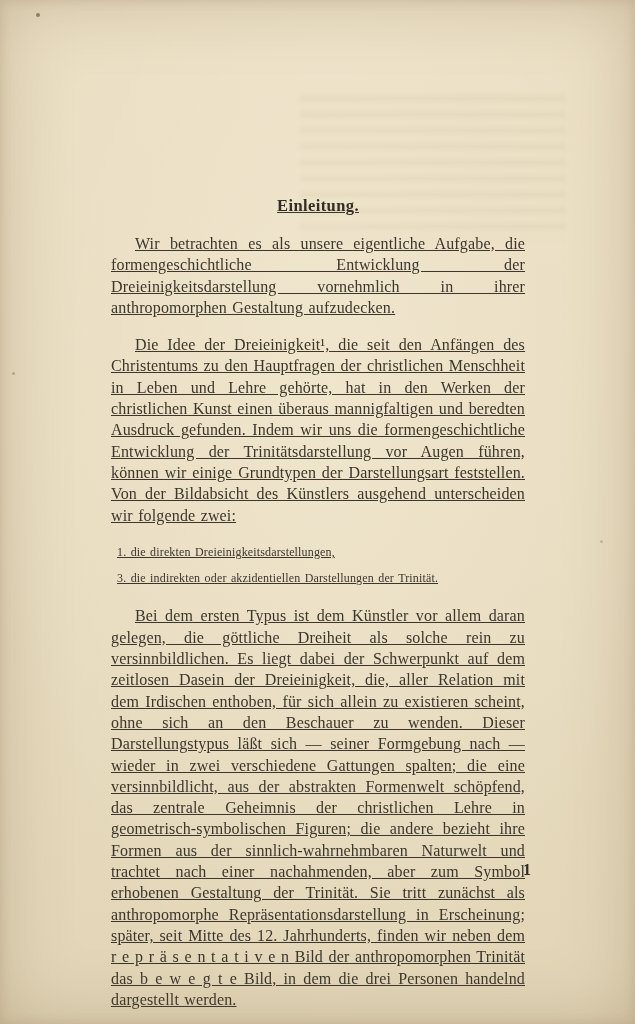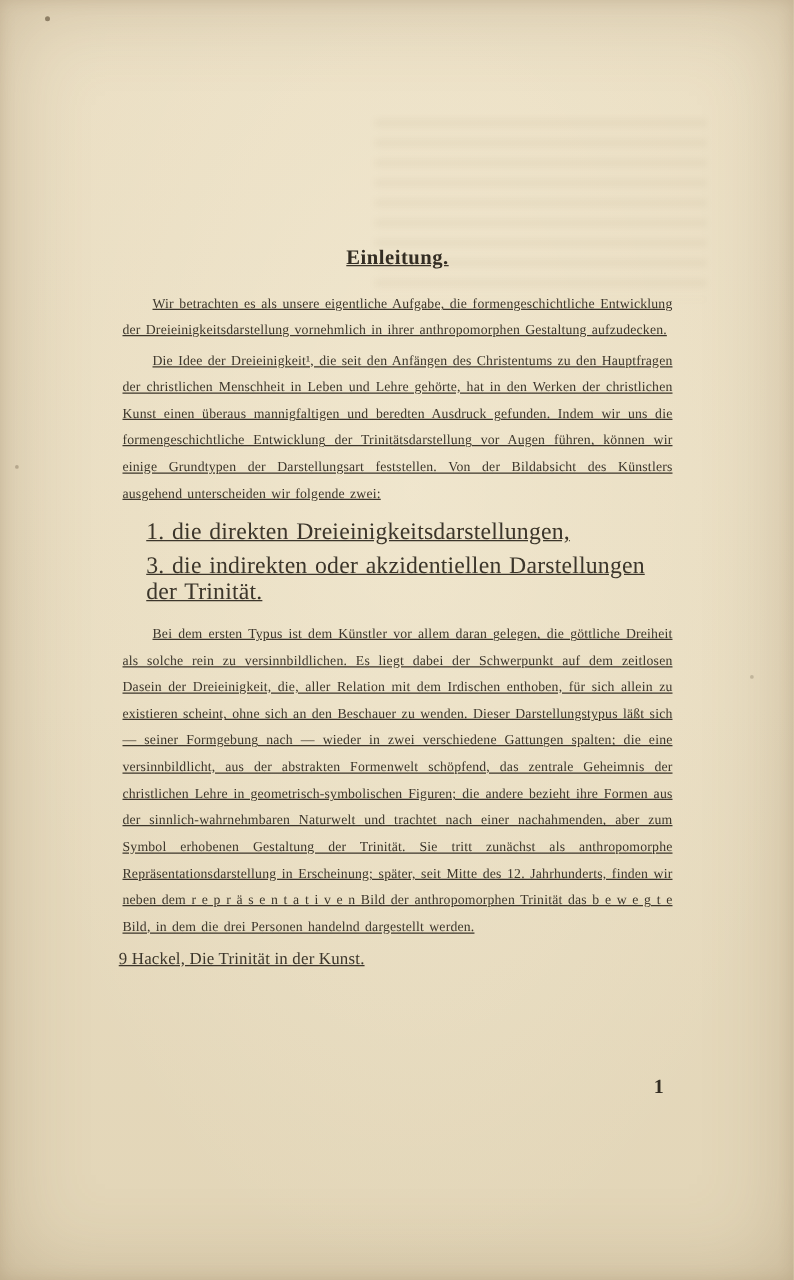--- a/index.html
+++ b/index.html
@@ -62,32 +62,32 @@
   }
   .title {
     margin: 0 0 17px 0;
     text-align: center;
     font-size: 16.5px;
     font-weight: bold;
     letter-spacing: 0.4px;
     color: #332d23;
   }
   .para {
-    margin: 3px;
-    font-size: 11px;
+    margin: 16px;
+    font-size: 16px;
     line-height: 21.3px;
     text-align: justify;
     text-indent: 24px;
     letter-spacing: 0.15px;
     word-spacing: 1.2px;
   }
   .list {
     margin: 9px 15px 13px 0;
     padding: 0 0 0 22px;
-    font-size: 19px;
+    font-size: 12px;
     line-height: 21.3px;
   }
   .list-item {
     margin: 0 0 5px 0;
     letter-spacing: 0.15px;
     word-spacing: 1.2px;
   }
   .footnote {
     margin-top: 5px;
     font-size: 13.5px;

